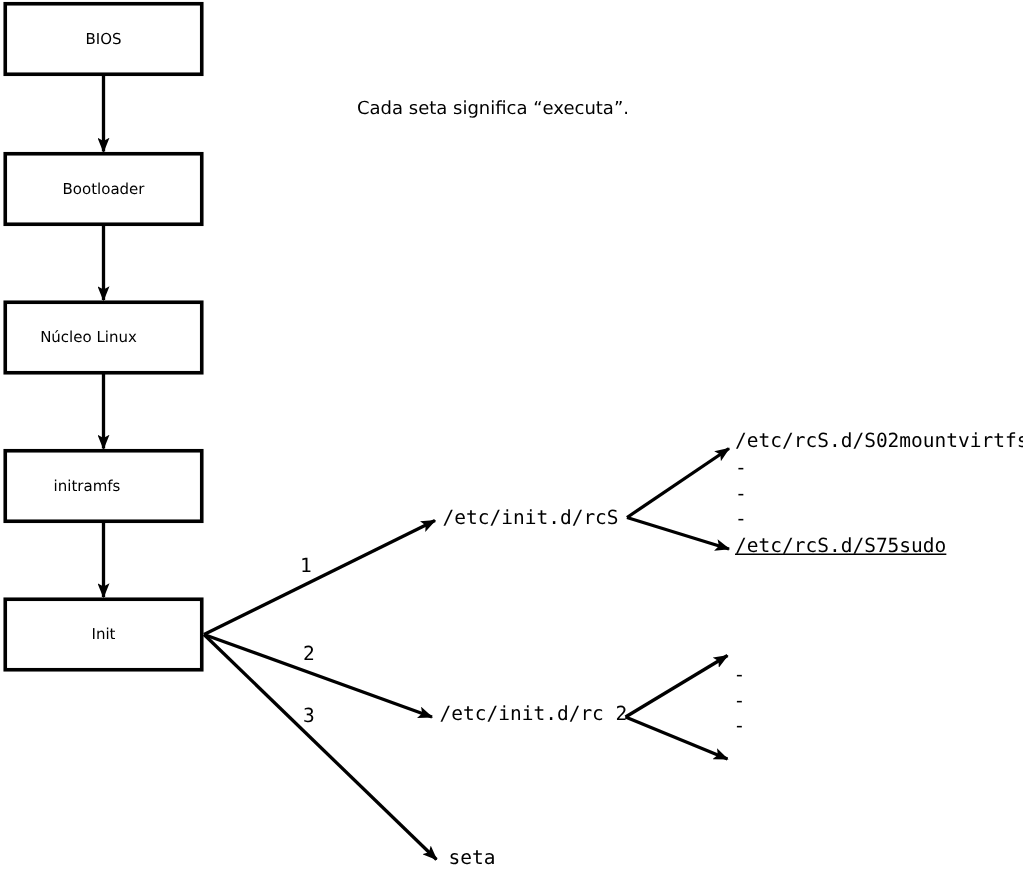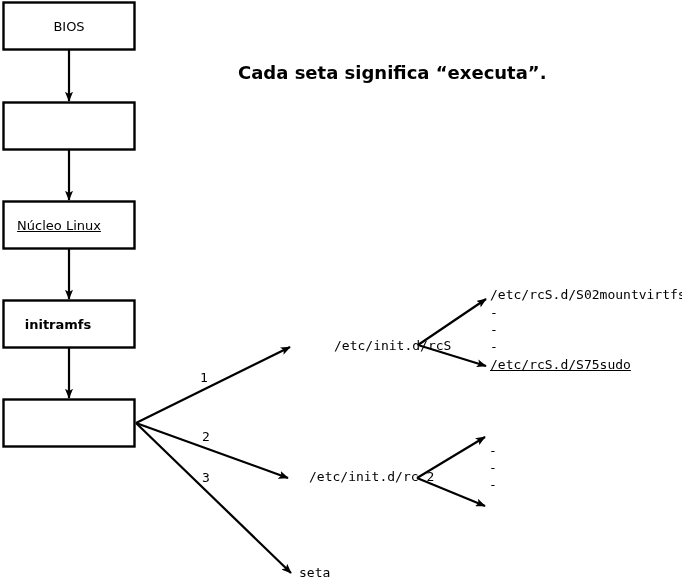--- a/index.html
+++ b/index.html
@@ -24,33 +24,32 @@
     position: absolute;
     left: 0;
     top: 0;
     width: 682px;
     height: 583px;
   }
   .box-label {
     position: absolute;
     text-align: center;
     font-family: "DejaVu Sans", sans-serif;
-    font-size: 13px;
+    font-size: 10px;
     line-height: 13px;
     color: #000000;
     white-space: nowrap;
   }
   .note-text {
     position: absolute;
     font-family: "DejaVu Sans", sans-serif;
-    font-size: 18px;
+    font-size: 12px;
     line-height: 13px;
     color: #000000;
     white-space: nowrap;
-    font-weight: bold;
   }
   .mono-text {
     position: absolute;
     font-family: "DejaVu Sans Mono", monospace;
     font-size: 13px;
     line-height: 13px;
     color: #000000;
     white-space: nowrap;
   }
   .dash-text {
@@ -98,31 +97,33 @@
     <line x1="136" y1="423" x2="291" y2="573" stroke="#000000" stroke-width="2.2" marker-end="url(#arrowhead)"></line>
 
     <line x1="418" y1="345" x2="486" y2="299" stroke="#000000" stroke-width="2.2" marker-end="url(#arrowhead)"></line>
     <line x1="418" y1="345" x2="486" y2="366" stroke="#000000" stroke-width="2.2" marker-end="url(#arrowhead)"></line>
 
     <line x1="417" y1="478" x2="485" y2="437" stroke="#000000" stroke-width="2.2" marker-end="url(#arrowhead)"></line>
     <line x1="417" y1="478" x2="485" y2="506" stroke="#000000" stroke-width="2.2" marker-end="url(#arrowhead)"></line>
   </svg>
 
   <div class="box-label" style="left:3px; top:20px; width:132px;">BIOS</div>
-  <div class="box-label" style="left:3px; top:219px; width:112px;text-decoration:underline;">Núcleo Linux</div>
-  <div class="box-label" style="left:3px; top:318px; width:110px;font-weight:bold;">initramfs</div>
+  <div class="box-label" style="left:3px; top:120px; width:132px;">Bootloader</div>
+  <div class="box-label" style="left:3px; top:219px; width:112px;">Núcleo Linux</div>
+  <div class="box-label" style="left:3px; top:318px; width:110px;">initramfs</div>
+  <div class="box-label" style="left:3px; top:417px; width:132px;">Init</div>
 
   <div class="note-text" style="left:238px; top:66px;">Cada seta significa “executa”.</div>
 
   <div class="arrow-num" style="left:200px; top:371px;">1</div>
   <div class="arrow-num" style="left:202px; top:430px;">2</div>
   <div class="arrow-num" style="left:202px; top:471px;">3</div>
 
-  <div class="mono-text" style="left:295px; top:339px;margin-left:39px;">/etc/init.d/rcS</div>
-  <div class="mono-text" style="left:293px; top:470px;margin-left:16px;">/etc/init.d/rc 2</div>
+  <div class="mono-text" style="left:295px; top:339px;">/etc/init.d/rcS</div>
+  <div class="mono-text" style="left:293px; top:470px;">/etc/init.d/rc 2</div>
   <div class="mono-text" style="left:299px; top:566px;">seta</div>
 
   <div class="mono-text" style="left:490px; top:288px;">/etc/rcS.d/S02mountvirtfs</div>
   <div class="dash-text" style="left:490px; top:306px;">-</div>
   <div class="dash-text" style="left:490px; top:323px;">-</div>
   <div class="dash-text" style="left:490px; top:340px;">-</div>
   <div class="mono-text" style="left:490px; top:358px;text-decoration:underline;">/etc/rcS.d/S75sudo</div>
 
   <div class="dash-text" style="left:489px; top:444px;">-</div>
   <div class="dash-text" style="left:489px; top:461px;">-</div>

